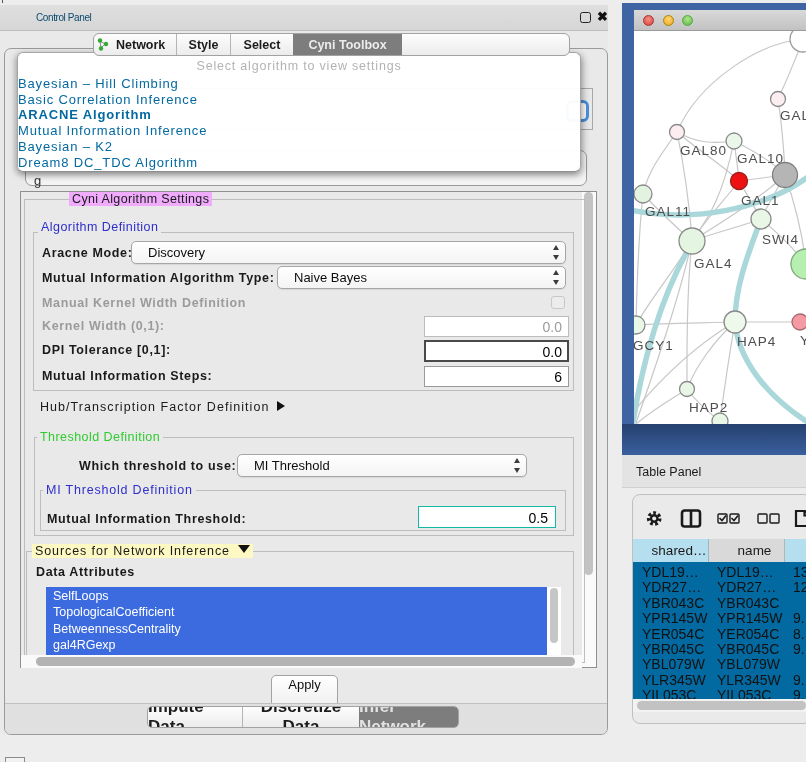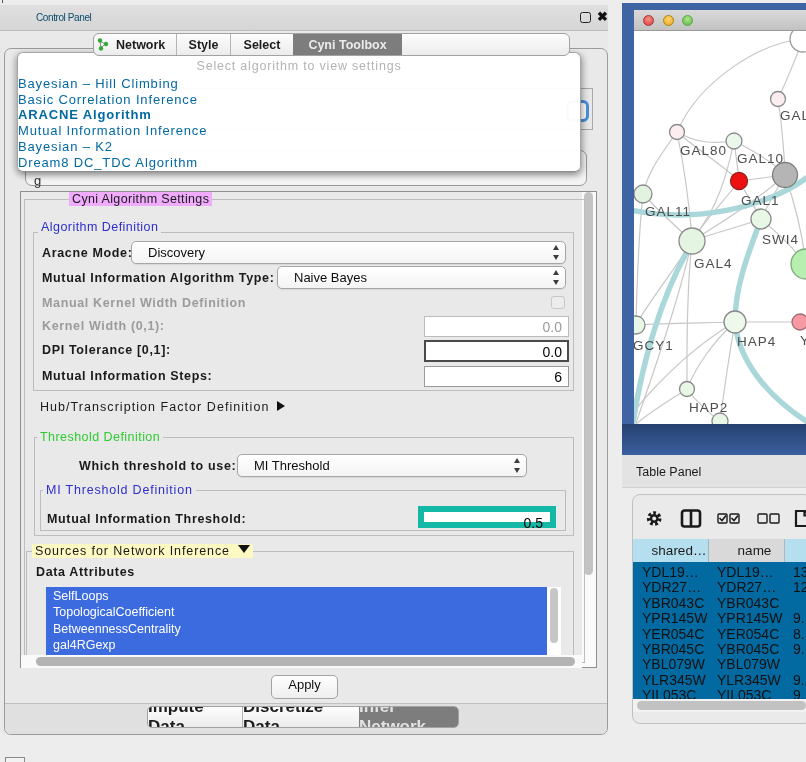--- a/index.html
+++ b/index.html
@@ -81,41 +81,41 @@
 <div class="abs" style="left:34px; top:437px; width:540px; height:99px; border:1px solid #bdbdbd;"></div>
 <div class="abs" style="left:37px; top:430px; padding:0 3px; background:#e9e9e9; font-size:12.5px; color:#2ecc2e; letter-spacing:0.45px;">Threshold Definition</div>
 <div class="abs" style="left:79px; top:459px; font-size:12.5px; font-weight:bold; color:#1a1a1a; letter-spacing:0.65px;">Which threshold to use:</div>
 <div class="combo" style="left:237px; top:454px; width:290px; height:23px;">
     <span>MI Threshold</span>
   </div>
 
 <div class="abs" style="left:40px; top:490px; width:526px; height:41px; border:1px solid #bdbdbd;"></div>
 <div class="abs" style="left:43px; top:483px; padding:0 3px; background:#e9e9e9; font-size:12.5px; color:#2e2ecc; letter-spacing:0.8px;">MI Threshold Definition</div>
 <div class="abs" style="left:47px; top:512px; font-size:12.5px; font-weight:bold; color:#1a1a1a; letter-spacing:0.65px;">Mutual Information Threshold:</div>
-<div class="abs" style="left:418px; top:506px; width:138px; height:22px; border:6px solid #14b8a6; background:#fff; font-size:14px; color:#000; text-align:right; padding:3px 7px 0 0;">0.5</div>
+<div class="abs" style="left:418px; top:506px; width:138px; height:22px; border:1px solid #14b8a6; background:#fff; font-size:14px; color:#000; text-align:right; padding:3px 7px 0 0;">0.5</div>
 
 <div class="abs" style="left:26px; top:551px; width:548px; height:112px; border:1px solid #bdbdbd; border-bottom:none;"></div>
 <div class="abs" style="left:32px; top:544px; padding:0 3px; background:#fef9c3; font-size:12.5px; color:#1a1a1a; letter-spacing:0.9px;">Sources for Network Inference <span style="display:inline-block; width:0; height:0; border-top:8px solid #111; border-left:6px solid transparent; border-right:6px solid transparent; vertical-align:2px; margin-left:4px;"></span></div>
 <div class="abs" style="left:36px; top:565px; font-size:12.5px; font-weight:bold; color:#1a1a1a; letter-spacing:0.65px;">Data Attributes</div>
 
 <div class="abs" style="left:46px; top:587px; width:515px; height:68px; background:#fff; overflow:hidden;">
   <div style="position:absolute; left:0; top:0; width:501px; height:80px; background:#3c6be0; color:#fff; font-size:12.5px; padding:1px 0 0 7px; line-height:16.3px;">SelfLoops<br>TopologicalCoefficient<br>BetweennessCentrality<br>gal4RGexp</div>
   <div style="position:absolute; left:504px; top:1px; width:8px; height:55px; background:#c6c6c6; border-radius:5px;"></div>
 </div>
 
 <div class="abs" style="left:21px; top:655px; width:561px; height:13px; background:#fafafa;"></div>
 <div class="abs" style="left:36px; top:657px; width:539px; height:9px; background:#b3b3b3; border-radius:5px;"></div>
 
-<div class="abs" style="left:271px; top:675px; width:67px; height:24px; background:linear-gradient(#ffffff,#eeeeee); border:1px solid #a3a3a3; border-radius:5px; text-align:center; font-size:13px; color:#111; line-height:18px;">Apply</div>
+<div class="abs" style="left:271px; top:675px; width:67px; height:36px; background:linear-gradient(#ffffff,#eeeeee); border:1px solid #a3a3a3; border-radius:5px; text-align:center; font-size:13px; color:#111; line-height:18px;">Apply</div>
 
 <div class="abs" style="left:5px; top:703px; width:602px; height:31px; background:#e0e0e0; border-top:1px solid #c0c0c0; border-bottom-left-radius:6px; border-bottom-right-radius:6px;"></div>
 
 <div class="abs" style="left:147px; top:706px; height:22px; display:flex; border:1px solid #a2a2a2; border-radius:5px; overflow:hidden; background:linear-gradient(#fdfdfd,#ececec); font-size:17px; font-weight:bold; color:#1c1c1c;">
   <div style="width:95px; display:flex; align-items:center; justify-content:center; border-right:1px solid #b5b5b5;">Impute Data</div>
-  <div style="width:116px; display:flex; align-items:center; justify-content:center;">Discretize Data</div>
+  <div style="width:116px; display:flex; align-items:center; justify-content:center;text-align:center;">Discretize Data</div>
   <div style="width:99px; display:flex; align-items:center; justify-content:center; background:#7d7d7d; color:#e2e2e2;">Infer Network</div>
 </div>
 
 <div class="abs" style="left:5px; top:757px; width:20px; height:20px; border:1.5px solid #8a8a8a; background:#f2f2f2;"></div>
 
 <div class="abs" style="left:24px; top:88px; width:569px; height:42px; border:1px solid #a8a8a8; background:#e9e9e9;"></div>
 <div class="abs" style="left:566px; top:100px; width:23px; height:22px; border:3px solid #4a90d9; border-radius:6px; background:#fff;"></div>
 <div class="abs" style="left:25px; top:150px; width:562px; height:36px; border:1px solid #999; border-radius:7px; background:#f4f4f4;"></div>
 <div class="abs" style="left:34px; top:173px; font-size:13px; color:#333;">g</div>
 

